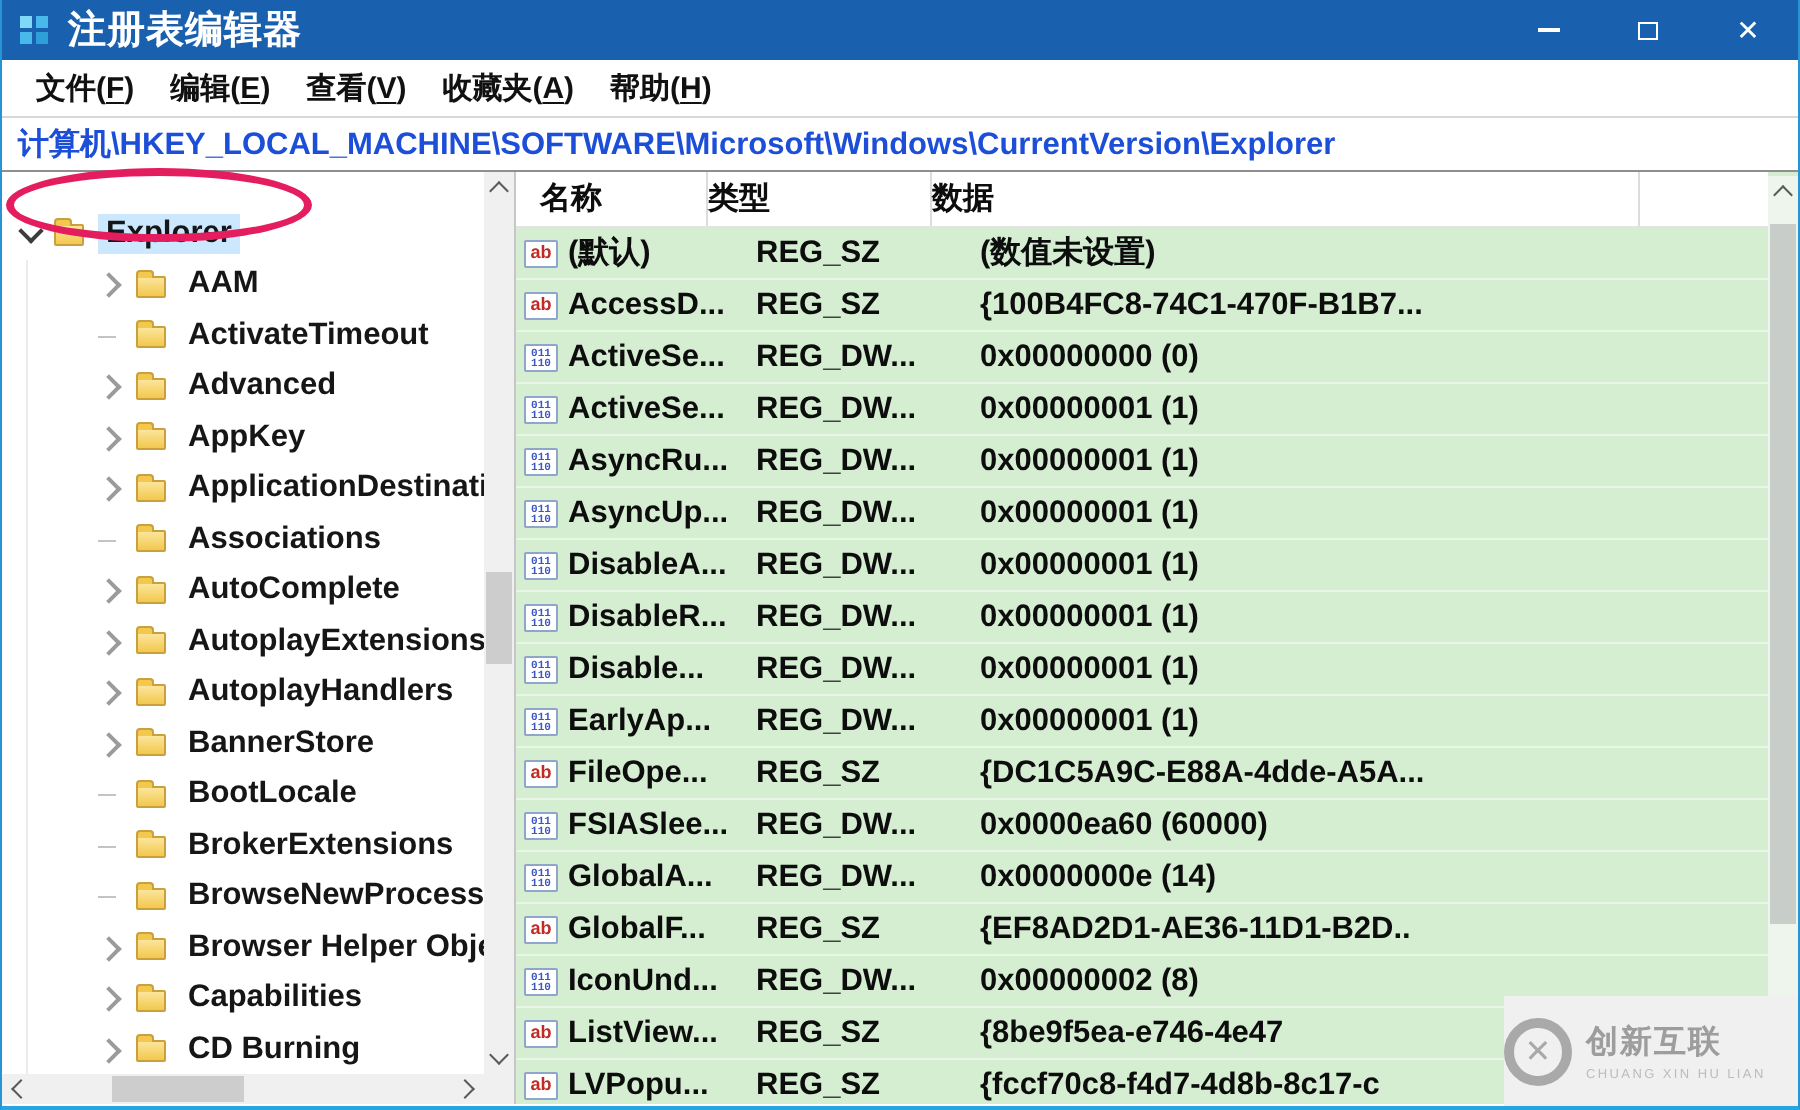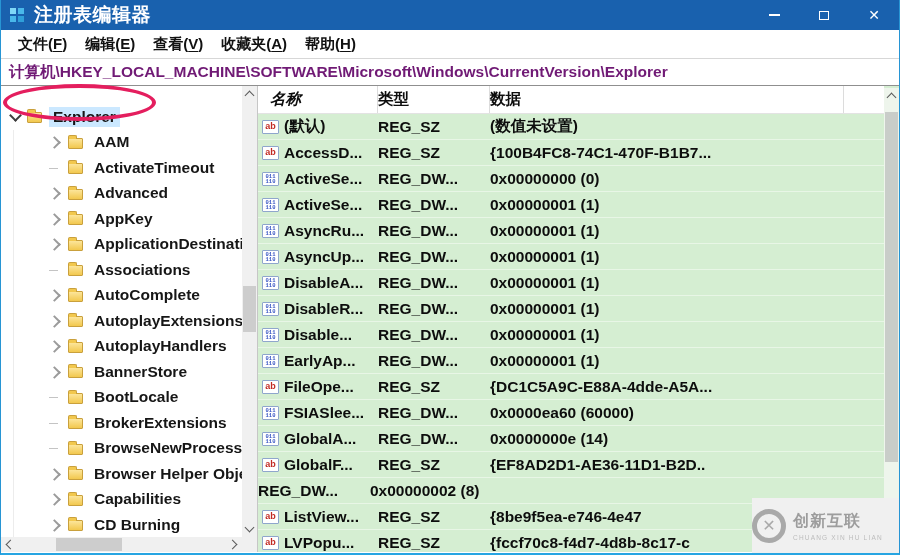--- a/index.html
+++ b/index.html
@@ -26,21 +26,21 @@
 
   
   .menubar { height:29px; background:#fff; display:flex; align-items:center;
              padding-left:8px; border-bottom:1px solid #d7d7d7; }
   .menu-item { font-size:15px; font-weight:700; color:#111; padding:0 9px; }
   .menu-item .key { text-decoration:underline; text-underline-offset:2px; }
 
   
   .addressbar { height:27px; background:#fff; display:flex; align-items:center;
                 padding-left:8px; border-bottom:1px solid #8f8f8f;
-                font-size:15.5px; font-weight:700; color:#701a75; }
+                font-size:15.5px; font-weight:700; color:#1d4ed8; }
 
   
   .main { position:relative; display:flex; height:466px; }
 
   
   .tree-panel { position:relative; width:257px; border-right:1px solid #c6c6c6; background:#fff; }
   .tree-view { position:absolute; left:0; top:0; right:15px; bottom:15px; overflow:hidden; padding-top:2px;margin-top:16px; }
   .tree-item { height:25.5px; display:flex; align-items:center; font-size:15.5px;
                font-weight:700; color:#161616; white-space:nowrap; }
   .tree-item.lvl0 { padding-left:6px; }
@@ -74,21 +74,21 @@
   .tree-hscroll { left:0; right:15px; bottom:0; height:15px; }
   .tree-hscroll .sb-thumb { top:1px; height:13px; left:55px; width:66px; }
   .scroll-corner { right:0; bottom:0; width:15px; height:15px; background:#f0f0f0; position:absolute; }
 
   
   .list-panel { position:relative; flex:1; background:#d5eed2; overflow:hidden; }
   .list-header { height:28px; background:#fff; display:flex; align-items:center;
                  margin-right:15px; border-bottom:1px solid #e3e3e3; }
   .hcell { font-size:15.5px; font-weight:700; color:#0d0d0d; height:100%;
            display:flex; align-items:center; border-right:1px solid #dcdcdc; }
-  .hcell.h-name { width:120px; padding-left:12px;font-style:italic; }
+  .hcell.h-name { width:96px; padding-left:12px; }
   .hcell.h-type { width:112px; padding-left:0; }
   .hcell.h-data { width:354px; padding-left:0; }
   .list-rows { margin-right:15px; }
   .list-row { height:26px; display:flex; align-items:center;
               border-bottom:1px solid rgba(255,255,255,.45); }
   .cell-name { width:120px; display:flex; align-items:center; padding-left:4px; overflow:hidden; }
   .vicon { width:17px; height:14px; flex:0 0 17px; margin-right:5px; background:#fff;
            border:1px solid #8fa6cc; display:flex; flex-direction:column;
            align-items:center; justify-content:center; border-radius:1px; }
   .vicon.icon-sz::before { content:"ab"; color:#c22a24; font-size:9px; font-weight:700; line-height:9px; }
@@ -411,20 +411,24 @@
   <div class="list-row">
     <span class="cell-name">
       <span class="vicon icon-sz"></span>
       <span class="vname">GlobalF...</span>
     </span>
     <span class="cell-type">REG_SZ</span>
     <span class="cell-data">{EF8AD2D1-AE36-11D1-B2D..</span>
   </div>
 
   <div class="list-row">
+    <span class="cell-name">
+      <span class="vicon icon-dword"></span>
+      <span class="vname">IconUnd...</span>
+    </span>
     <span class="cell-type">REG_DW...</span>
     <span class="cell-data">0x00000002 (8)</span>
   </div>
 
   <div class="list-row">
     <span class="cell-name">
       <span class="vicon icon-sz"></span>
       <span class="vname">ListView...</span>
     </span>
     <span class="cell-type">REG_SZ</span>

